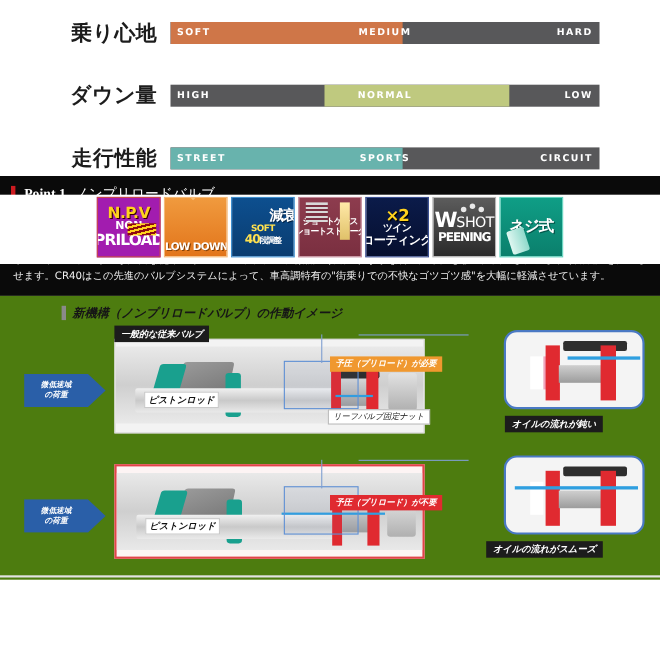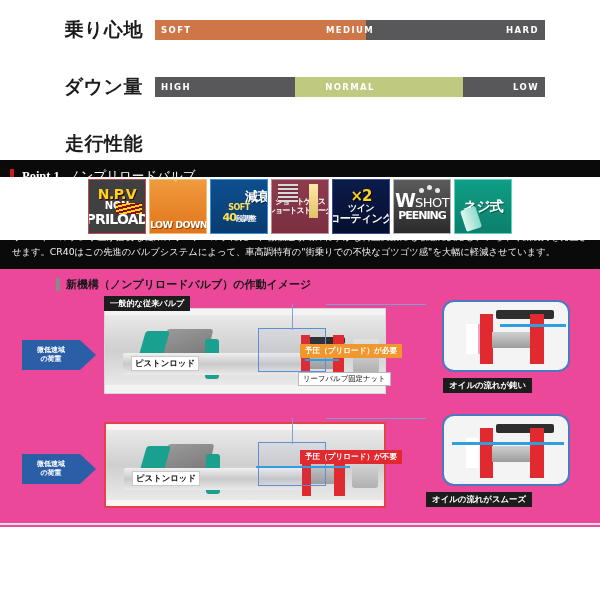--- a/index.html
+++ b/index.html
@@ -50,21 +50,21 @@
     width: 58px; height: 55px;
     border: 1.5px solid #6e6e6e;
     position: relative; overflow: hidden;
     display: flex; flex-direction: column;
     align-items: center; justify-content: center;
     font-family: "DejaVu Sans", sans-serif;
     text-align: center; line-height: 1.02;
   }
   .badge .bl { display:block; white-space: nowrap; }
   
-  .b-npv { background: #404040; border-color:#c8494d; }
+  .b-npv { background: #a21caf; border-color:#c8494d; }
   .b-npv .l1 { font-size: 14px; font-weight: bold; color:#ffd21e; letter-spacing:-0.5px;
                text-shadow: 1px 1px 0 #3a0003; }
   .b-npv .l2 { font-size: 10px; font-weight: bold; color:#ffffff; letter-spacing:-0.3px; }
   .b-npv .l3 { font-size: 14px; font-weight: bold; color:#ffffff; letter-spacing:-0.8px; }
   .b-npv .streak { position:absolute; right:3px; top:23px; width:26px; height:11px;
       background: repeating-linear-gradient(-14deg,#ffd21e 0 2px, #8e0b10 2px 4px); }
   
   .b-low { background: linear-gradient(180deg,#f09a3e,#e2751b); border-color:#f5b978; }
   .b-low .ar { position:absolute; top:4px; left:50%; transform:translateX(-50%); }
   .b-low .ar-box { width:20px; height:19px; background:linear-gradient(90deg,#fddfb3,#f5ae5a); }
@@ -116,21 +116,21 @@
   .point-title .redbar { width:4px; height:15px; background:#cc1b20; }
   .point-no { font-size:12.5px; font-weight:bold; color:#ffffff;
      font-family:"Liberation Serif", serif; }
   .point-name { font-size:12.5px; color:#ffffff; font-family:"DejaVu Sans", sans-serif; }
   .point-sub { margin:9px 0 7px 4px; font-size:9.5px; color:#e8601c;
      font-family:"DejaVu Sans", sans-serif; font-weight:bold; }
   .point-body { margin: 0 4px; font-size:9.3px; line-height:1.62; color:#f2f2f2;
      font-family:"DejaVu Sans", sans-serif; text-align:justify; }
 
   
-  .diagram { position:relative; background:#ec4899; padding: 6px 24px 8px 8px; height:258px; }
+  .diagram { position:relative; background:#4d7c0f; padding: 6px 8px 8px 8px; height:258px;font-style:italic; }
   .diagram-title { display:flex; align-items:center; gap:6px; margin:2px 0 4px 48px; }
   .diagram-title .graybar { width:4px; height:13px; background:#8a8a8a; }
   .diagram-title .dt { font-size:11px; font-weight:bold; color:#161616;
      font-family:"DejaVu Sans", sans-serif; }
 
   .diag-block { position:relative; height:110px; margin-bottom:4px; }
 
   .cyl-label {
     position:absolute; z-index:6; top:0; left:96px;
     font-size:8.2px; font-weight:bold; color:#fff; padding:2px 6px;
@@ -250,20 +250,28 @@
         <div class="spec-ticks">
           <span class="tick t-left">HIGH</span>
           <span class="tick t-mid">NORMAL</span>
           <span class="tick t-right">LOW</span>
         </div>
       </div>
     </div>
 
     <div class="spec-row">
       <div class="spec-label">走行性能</div>
+      <div class="spec-bar">
+        <div class="spec-fill" id="fill2" style="left: 0%; width: 54%; background: rgb(104, 179, 173);"></div>
+        <div class="spec-ticks">
+          <span class="tick t-left">STREET</span>
+          <span class="tick t-mid">SPORTS</span>
+          <span class="tick t-right">CIRCUIT</span>
+        </div>
+      </div>
     </div>
 
     <div class="badges">
 
       <div class="badge b-npv">
         <span class="bl l1">N.P.V</span>
         <span class="bl l2">NON</span>
         <span class="bl l3">PRILOAD</span>
         <span class="streak"></span>
       </div>
@@ -356,21 +364,21 @@
         <div class="piston-core"></div>
         <div class="piston-red-b"></div>
         <div class="flowline" style="left:200px;top:50px;width:34px"></div>
         <div class="endcap"></div>
       </div>
 
       <div class="sel-box" style="left:250px;top:32px;width:68px;height:44px;"></div>
       <div class="leader-h" style="left:318px;top:8px;width:100px;"></div>
       <div class="leader" style="left:284px;top:8px;height:26px;background:#7f9fd0;"></div>
 
-      <div class="callout orange" style="left:292px;top:48px;">予圧（プリロード）が必要</div>
+      <div class="callout orange" style="left:292px;top:28px;">予圧（プリロード）が必要</div>
       <div class="nut-label" style="left:290px;top:76px;">リーフバルブ固定ナット</div>
 
       <div class="bubble">
         <div class="bcap"></div>
         <div class="bwhite"></div>
         <div class="bpink"></div>
         <div class="bred-a"></div>
         <div class="bcore"></div>
         <div class="bred-b"></div>
         <div class="bflow" style="left:56px;top:22px;width:66px;"></div>

